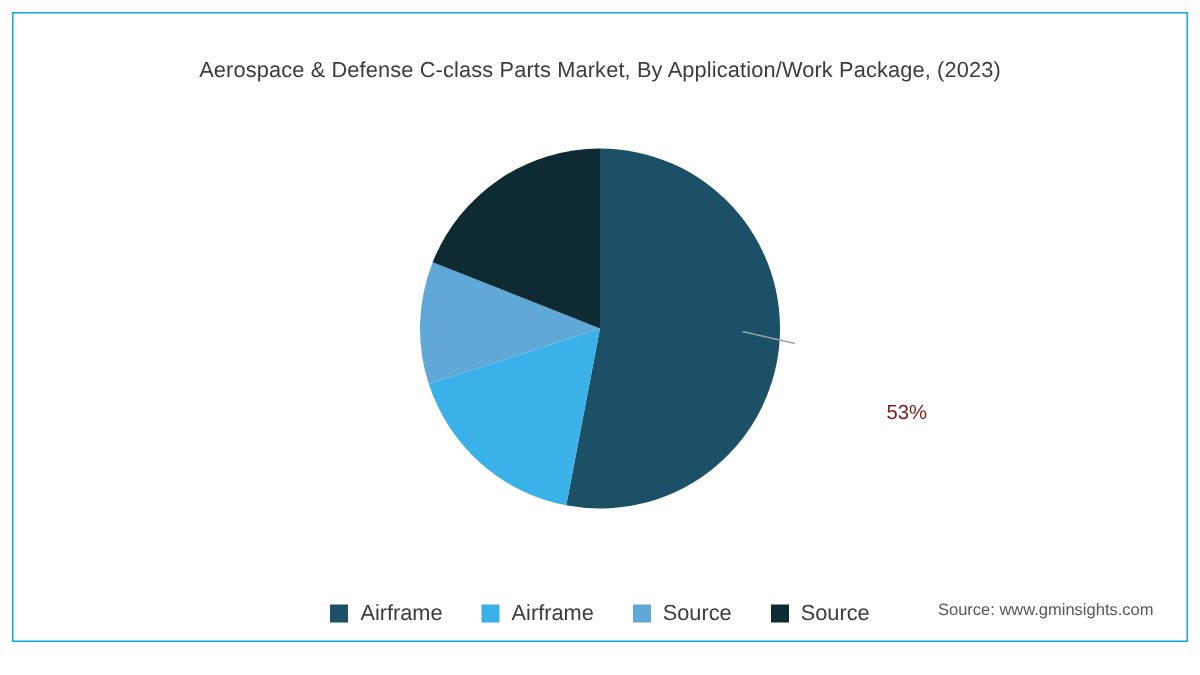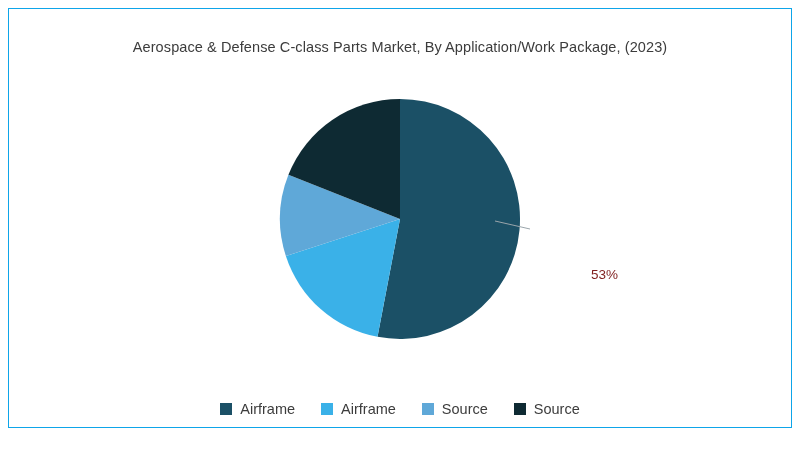--- a/index.html
+++ b/index.html
@@ -117,13 +117,14 @@
     <div class="legend-item">
       <span class="legend-swatch" style="background: rgb(95, 168, 216);"></span>
       <span class="legend-label">Source</span>
     </div>
     <div class="legend-item">
       <span class="legend-swatch" style="background: rgb(14, 42, 51);"></span>
       <span class="legend-label">Source</span>
     </div>
   </div>
 
+  <div id="source">Source: www.gminsights.com</div>
 </div>
 
 </body></html>

